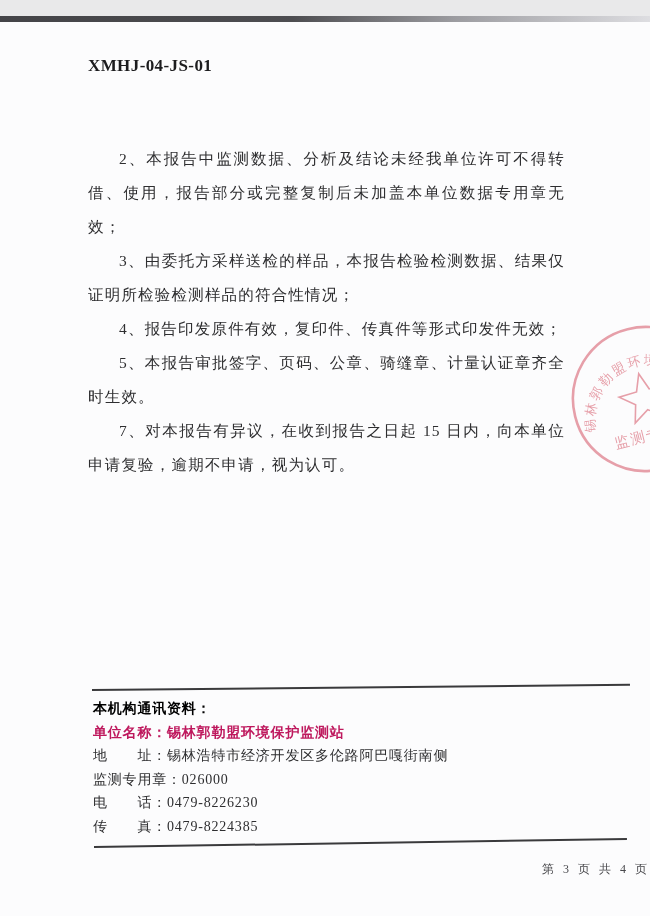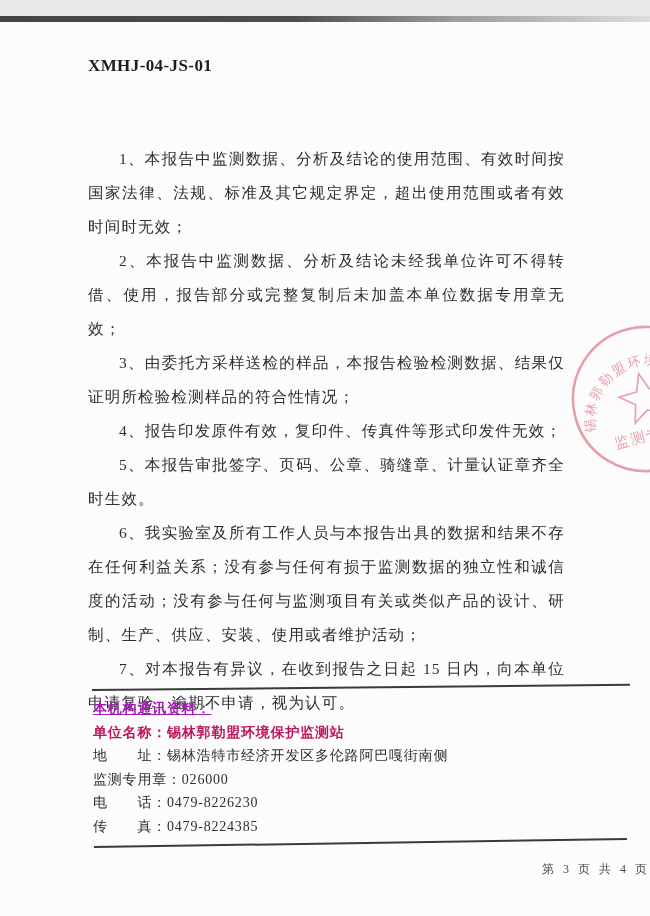--- a/index.html
+++ b/index.html
@@ -40,47 +40,45 @@
   .rule{
     position:absolute;height:2px;background:#3a3a3c;
     transform-origin:left center;
   }
   .rule-1{left:92px;top:673px;width:538px;transform:rotate(-0.55deg);}
   .rule-2{left:94px;top:830px;width:533px;transform:rotate(-0.85deg);}
   .contact{
     position:absolute;top:681px;left:93px;width:530px;
     font-size:14px;line-height:23.5px;letter-spacing:.8px;
   }
-  .contact-heading{font-weight:bold;color:#a21caf;text-decoration:underline;}
+  .contact-heading{font-weight:bold;color:#000000;}
   .contact-row{white-space:nowrap;}
   .contact-row.bold{font-weight:bold;color:#be185d;}
   .contact-row .lbl{display:inline-block;}
   .page-footer{
     position:absolute;top:845px;left:0;width:100%;
     text-align:right;font-size:12px;letter-spacing:3px;color:#48484c;
   }
   .stamp-svg{position:absolute;left:555px;top:293px;pointer-events:none;}
 </style>
 </head>
 <body>
 
 <div class="page">
 
   <div class="scan-top-edge"></div>
 
   <div class="doc-code">XMHJ-04-JS-01</div>
 
 
   <div class="statements" id="statements">
-      <p>1、本报告中监测数据、分析及结论的使用范围、有效时间按国家法律、法规、标准及其它规定界定，超出使用范围或者有效时间时无效；</p>
       <p>2、本报告中监测数据、分析及结论未经我单位许可不得转借、使用，报告部分或完整复制后未加盖本单位数据专用章无效；</p>
       <p>3、由委托方采样送检的样品，本报告检验检测数据、结果仅证明所检验检测样品的符合性情况；</p>
       <p>4、报告印发原件有效，复印件、传真件等形式印发件无效；</p>
       <p>5、本报告审批签字、页码、公章、骑缝章、计量认证章齐全时生效。</p>
-      <p>6、我实验室及所有工作人员与本报告出具的数据和结果不存在任何利益关系；没有参与任何有损于监测数据的独立性和诚信度的活动；没有参与任何与监测项目有关或类似产品的设计、研制、生产、供应、安装、使用或者维护活动；</p>
       <p>7、对本报告有异议，在收到报告之日起 15 日内，向本单位申请复验，逾期不申请，视为认可。</p>
     </div>
 
   <div class="rule rule-1"></div>
 
   <div class="contact">
     <div class="contact-heading">本机构通讯资料：</div>
     <div id="contact-rows">
         <div class="contact-row bold"><span class="lbl">单位名称：</span><span>锡林郭勒盟环境保护监测站</span></div>
         <div class="contact-row"><span class="lbl">地　　址：</span><span>锡林浩特市经济开发区多伦路阿巴嘎街南侧</span></div>

